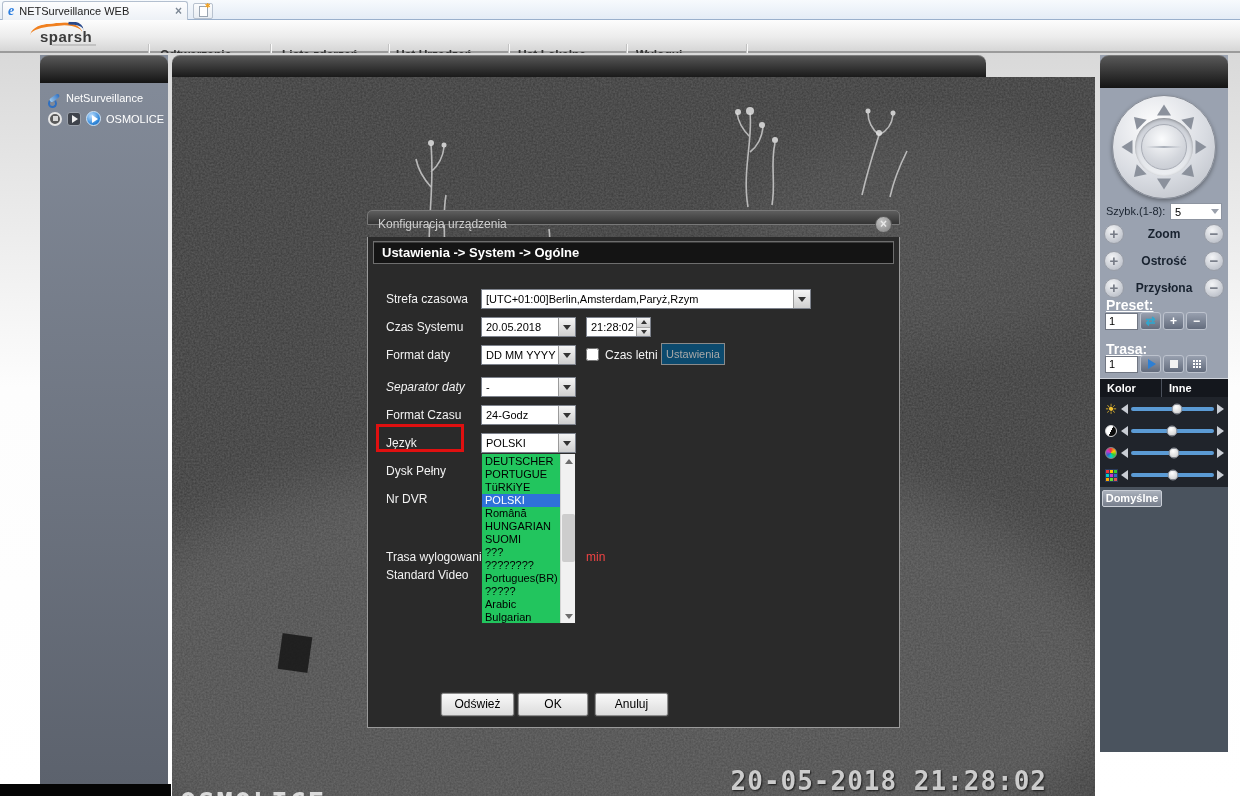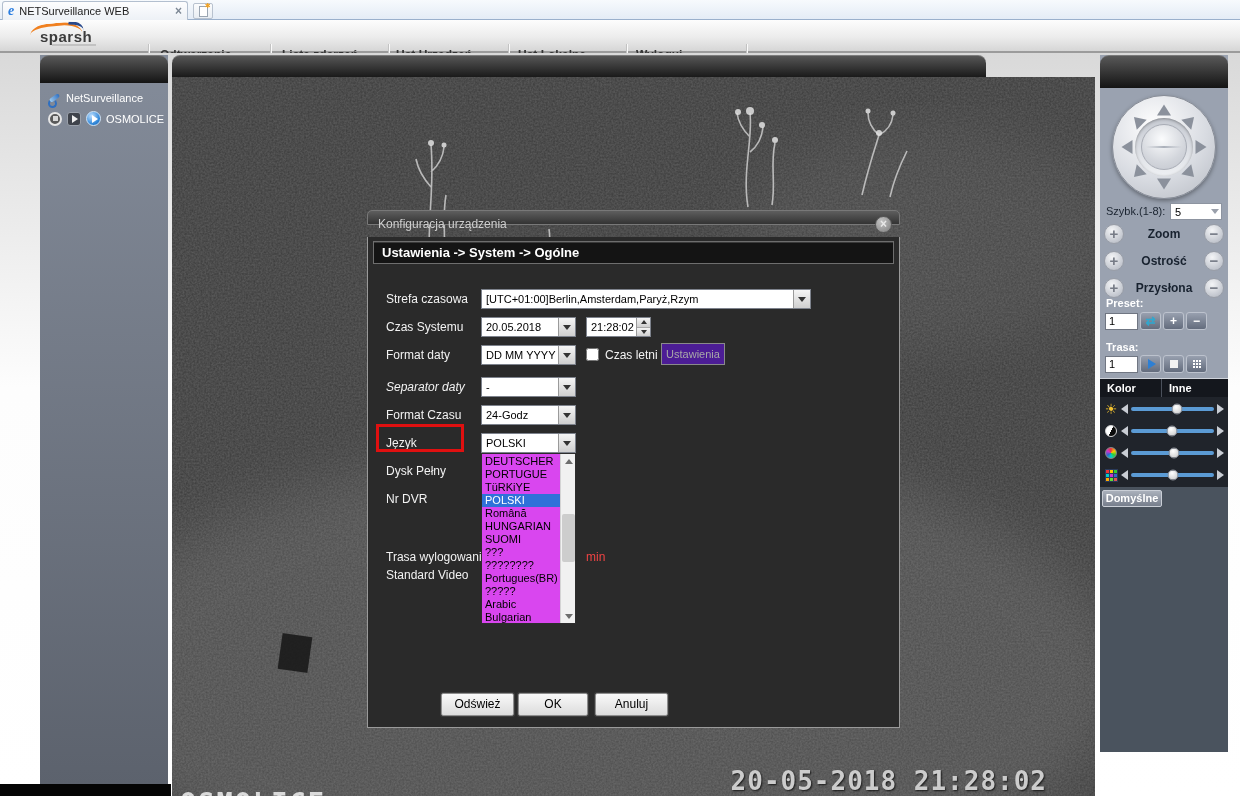--- a/index.html
+++ b/index.html
@@ -101,21 +101,21 @@
     border:1px solid #8d94a0; display:flex; align-items:center; }
   .speed-val { flex:1; font-size:11px; color:#000; padding-left:4px; }
   .speed-arrow { width:13px; display:flex; align-items:center; justify-content:center; }
   .zoom-row { position:absolute; left:4px; width:120px; height:26px; display:flex; align-items:center;
     justify-content:space-between; }
   .zr-0 { top:166px; } .zr-1 { top:193px; } .zr-2 { top:220px; }
   .circ-btn { width:20px; height:20px; border-radius:50%;
     background:radial-gradient(circle at 40% 30%,#f4f5f7,#c3c7cf 70%,#aeb2bb); border:1px solid #999ea8;
     color:#767b86; font-size:15px; font-weight:bold; line-height:17px; text-align:center; cursor:default; }
   .zoom-label { font-size:12px; font-weight:bold; color:#18222f; }
-  .ptz-sec-label { position:absolute; left:6px; color:#fff; font-size:11px; font-weight:bold; }
+  .ptz-sec-label { position:absolute; left:6px; color:#fff; font-size:14px; font-weight:bold;text-decoration:underline; }
   .psl-preset { top:242px; } .psl-trasa { top:286px; }
   .ptz-ctl-row { position:absolute; left:5px; width:120px; height:18px; display:flex; gap:2px; align-items:center; }
   .pcr-preset { top:257px; } .pcr-trasa { top:300px; }
   .ptz-input { width:33px; height:17px; border:1px solid #707682; font-size:11px; padding:0 3px;
     background:#fff; color:#000; }
   .sq-btn { width:21px; height:18px; border-radius:3px; background:linear-gradient(180deg,#98a0af,#636c7d);
     border:1px solid #bcc2cd; color:#fff; display:flex; align-items:center; justify-content:center;
     font-size:12px; font-weight:bold; cursor:default; }
   .swap-glyph { color:#2fa8cf; font-size:12px; font-weight:bold; }
   .tplay-glyph { width:0; height:0; border-left:8px solid #2d7fd4; border-top:5px solid transparent;
@@ -183,25 +183,25 @@
   .spin-btns { width:14px; display:flex; flex-direction:column; border-left:1px solid #9a9a9a; }
   .spin-up,.spin-down { flex:1; background:linear-gradient(180deg,#f5f5f5,#cfcfcf);
     display:flex; align-items:center; justify-content:center; }
   .spin-up { border-bottom:1px solid #aaa; }
   .tri-up-s { width:0; height:0; border-left:3px solid transparent; border-right:3px solid transparent;
     border-bottom:4px solid #333; }
   .tri-dn-s { width:0; height:0; border-left:3px solid transparent; border-right:3px solid transparent;
     border-top:4px solid #333; }
   .dst-check { position:absolute; left:218px; top:111px; width:13px; height:13px; }
   .dst-label { position:absolute; left:237px; top:108px; height:20px; line-height:20px; color:#f2f2f2; font-size:12px; }
-  .dst-btn { position:absolute; left:293px; top:106px; width:64px; height:22px; background:#4c1d95;
+  .dst-btn { position:absolute; left:293px; top:106px; width:64px; height:22px; background:#0c4a6e;
     border:1px solid #8a8a8a; color:#a8a8a8; font-size:11px; line-height:20px; text-align:center; cursor:default; }
   .red-box { position:absolute; left:8px; top:187px; width:88px; height:28px;
     border:3px solid #e01010; z-index:5; }
-  .listbox { position:absolute; left:113px; top:216px; width:95px; height:171px; background:#d946ef;
+  .listbox { position:absolute; left:113px; top:216px; width:95px; height:171px; background:#22c55e;
     border:1px solid #2d2d2d; display:flex; z-index:6; }
   .lb-items { flex:1; padding-top:1px; }
   .lb-item { height:13px; line-height:13px; font-size:11px; color:#000; padding-left:3px; white-space:nowrap; cursor:default; }
   .lb-item.sel { background:#2f71d9; color:#fff; }
   .lb-scroll { width:15px; background:#f1f1f1; border-left:1px solid #d4d4d4; position:relative; }
   .lb-arr { position:absolute; left:0; width:15px; height:14px; display:flex; align-items:center; justify-content:center; }
   .lb-arr.top { top:0; } .lb-arr.bot { bottom:0; }
   .tri-up-g { width:0; height:0; border-left:4px solid transparent; border-right:4px solid transparent;
     border-bottom:5px solid #6d6d6d; }
   .tri-dn-g { width:0; height:0; border-left:4px solid transparent; border-right:4px solid transparent;

